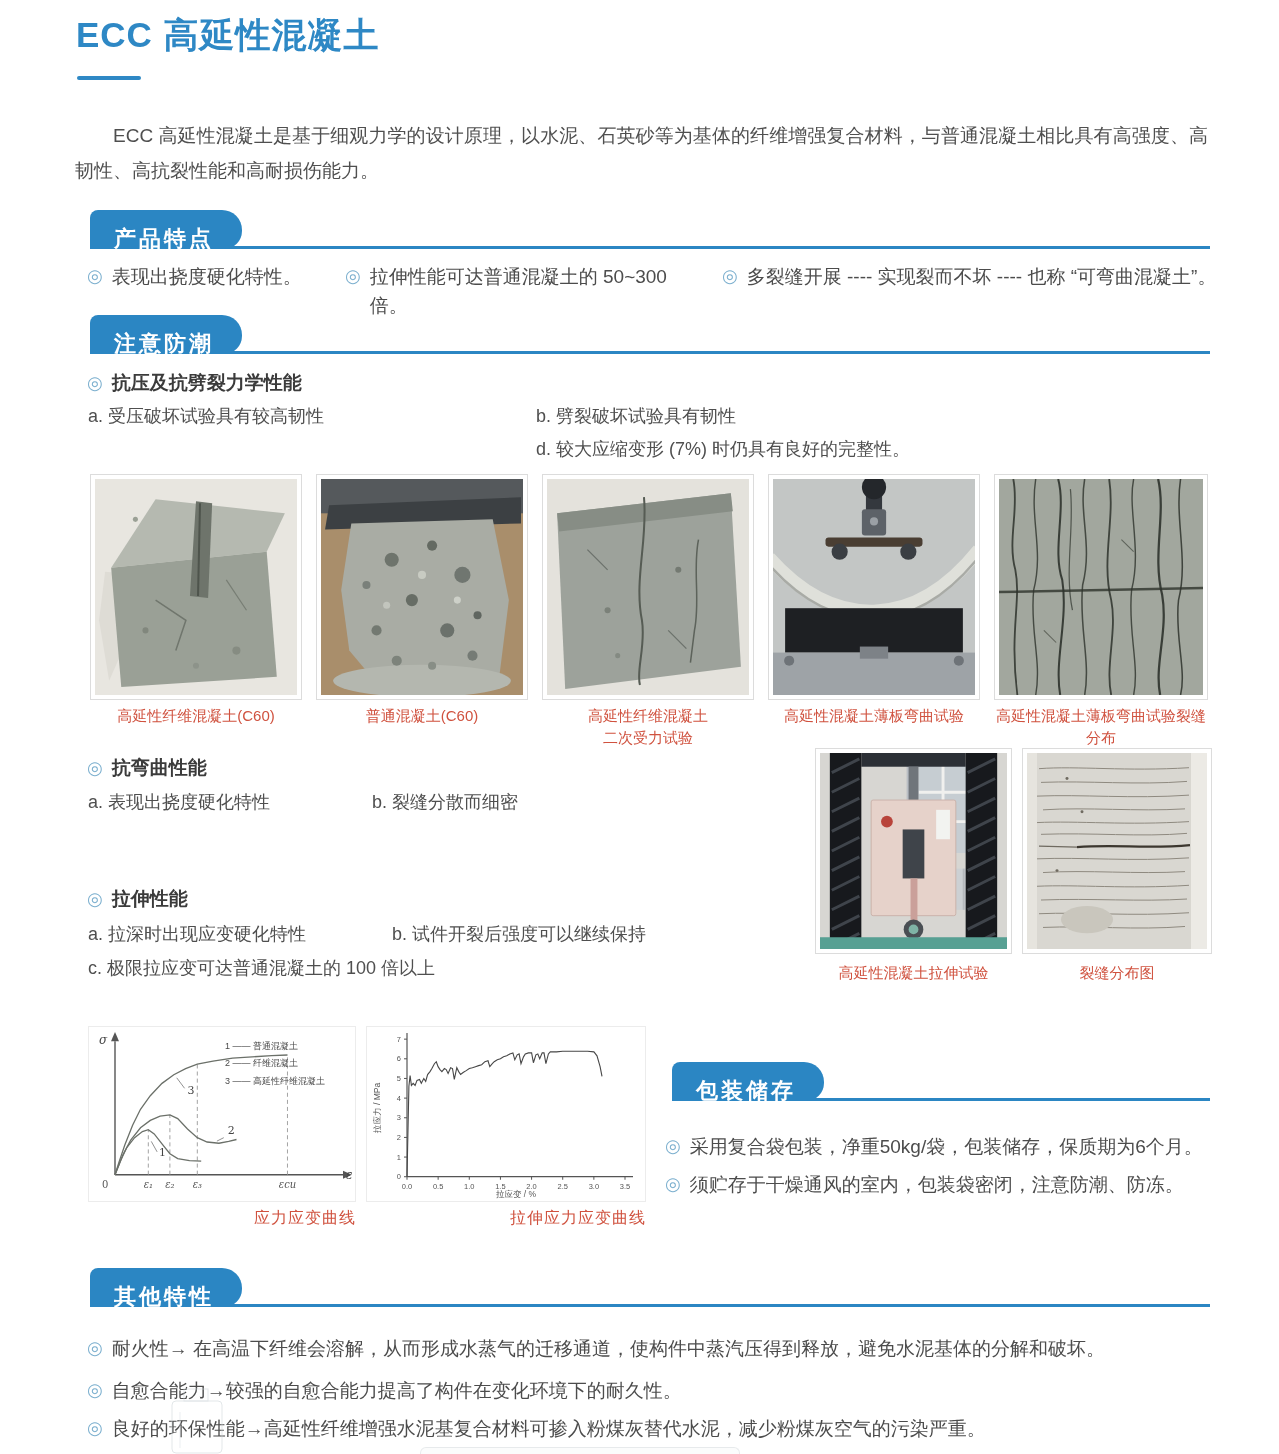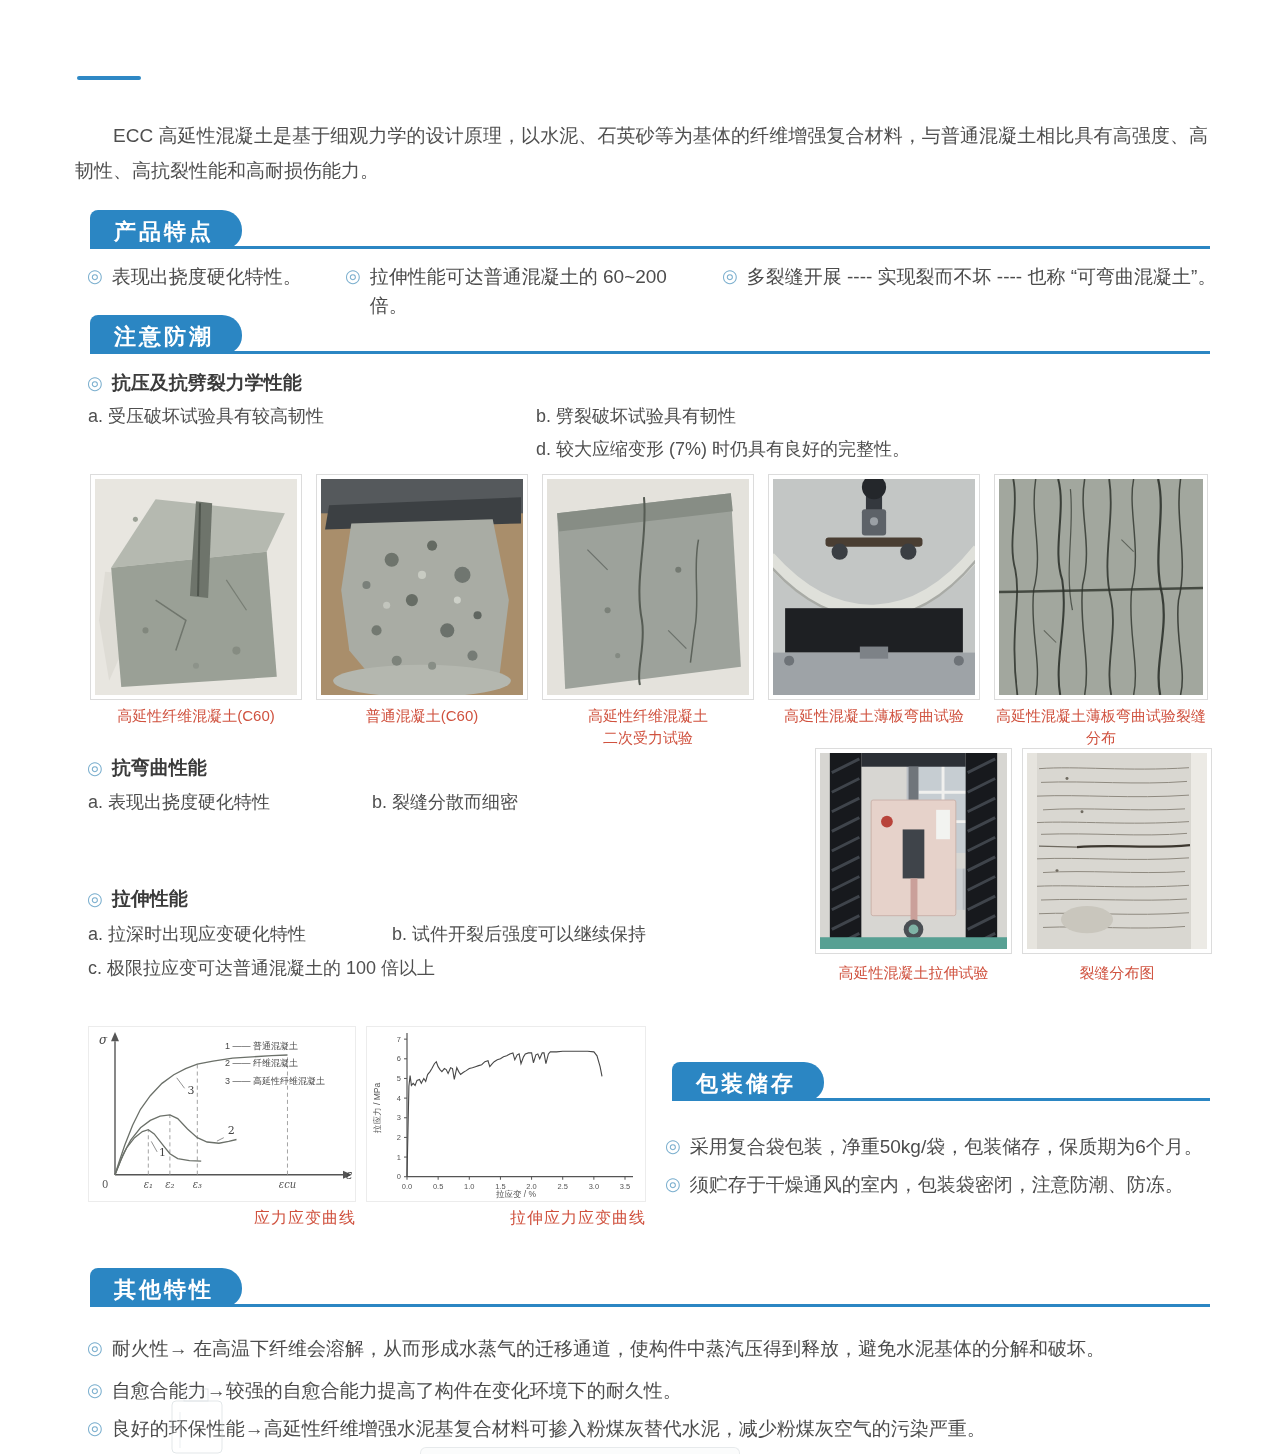--- a/index.html
+++ b/index.html
@@ -4,21 +4,21 @@
 <style>
   *{margin:0;padding:0;box-sizing:border-box}
   html,body{background:#ffffff}
   .page{position:relative;width:1279px;height:1454px;background:#fff;overflow:hidden;
         font-family:"Liberation Sans","DejaVu Sans",sans-serif;color:#4d4d4d}
   .abs{position:absolute}
   .title{font-size:35px;font-weight:bold;color:#2e88c5;letter-spacing:1px}
   .title-line{background:#2e88c5;height:4px;border-radius:2px}
   .intro{font-size:19px;line-height:1.85;color:#4f4f4f;text-indent:2em;text-align:justify}
   .tab{background:#2b86c3;color:#fff;font-size:22px;font-weight:bold;letter-spacing:3px;
-       height:39px;line-height:39px;padding:2px 28px 0 24px;border-radius:8px 20px 18px 0;z-index:2}
+       height:39px;line-height:39px;padding:9px 28px 0 24px;border-radius:8px 20px 18px 0;z-index:2}
   .rule{height:3px;background:#2b86c3}
   .bullet{display:flex;gap:9px;font-size:19px;color:#4c4c4c;line-height:1.55;align-items:flex-start}
   .bullet .bt{color:#7db0cf;font-size:18px;line-height:1.62;flex:0 0 auto}
   .subhead{display:flex;gap:9px;font-size:19px;font-weight:bold;color:#3b3b3b;align-items:center}
   .subhead .bt{color:#7db0cf;font-size:18px;font-weight:normal}
   .item{font-size:18px;color:#4f4f4f}
   .photo{background:#fff;border:1px solid #dcdcdc;padding:4px}
   .photo svg{display:block;width:100%;height:100%}
   .cap{color:#d0523f;font-size:15px;text-align:center;line-height:22px}
   .chartbox{background:#fff;border:1px solid #ececec}
@@ -31,33 +31,34 @@
   .c2t{font-size:7.5px;fill:#555}
   .c2a{font-size:8.5px;fill:#555}
   .wm{opacity:.55}
   .wm-edge{border:1px solid #e2e6e8;border-bottom:none;border-radius:6px 6px 0 0;opacity:.8;background:#fbfcfc}
 </style>
 </head>
 <body>
 
 <div class="page">
 
+  <h1 class="abs title" style="left:76px;top:12px">ECC 高延性混凝土</h1>
   <div class="abs title-line" style="left:77px;top:76px;width:64px"></div>
 
   <p class="abs intro" style="left:75px;top:118px;width:1133px">ECC 高延性混凝土是基于细观力学的设计原理，以水泥、石英砂等为基体的纤维增强复合材料，与普通混凝土相比具有高强度、高韧性、高抗裂性能和高耐损伤能力。</p>
 
   <div class="abs tab" style="left:90px;top:210px">产品特点</div>
   <div class="abs rule" style="left:90px;top:246px;width:1120px"></div>
   <div class="abs bullet" style="left:87px;top:262px;width:250px">
     <span class="bt">◎</span>
     <span>表现出挠度硬化特性。</span>
   </div>
   <div class="abs bullet" style="left:345px;top:262px;width:360px">
     <span class="bt">◎</span>
-    <span>拉伸性能可达普通混凝土的 60~200 倍。</span>
+    <span>拉伸性能可达普通混凝土的 50~300 倍。</span>
   </div>
   <div class="abs bullet" style="left:722px;top:262px;width:500px">
     <span class="bt">◎</span>
     <span>多裂缝开展 ---- 实现裂而不坏 ---- 也称 “可弯曲混凝土”。</span>
   </div>
 
   <div class="abs tab" style="left:90px;top:315px">注意防潮</div>
   <div class="abs rule" style="left:90px;top:351px;width:1120px"></div>
 
   <div class="abs subhead" style="left:87px;top:370px">

